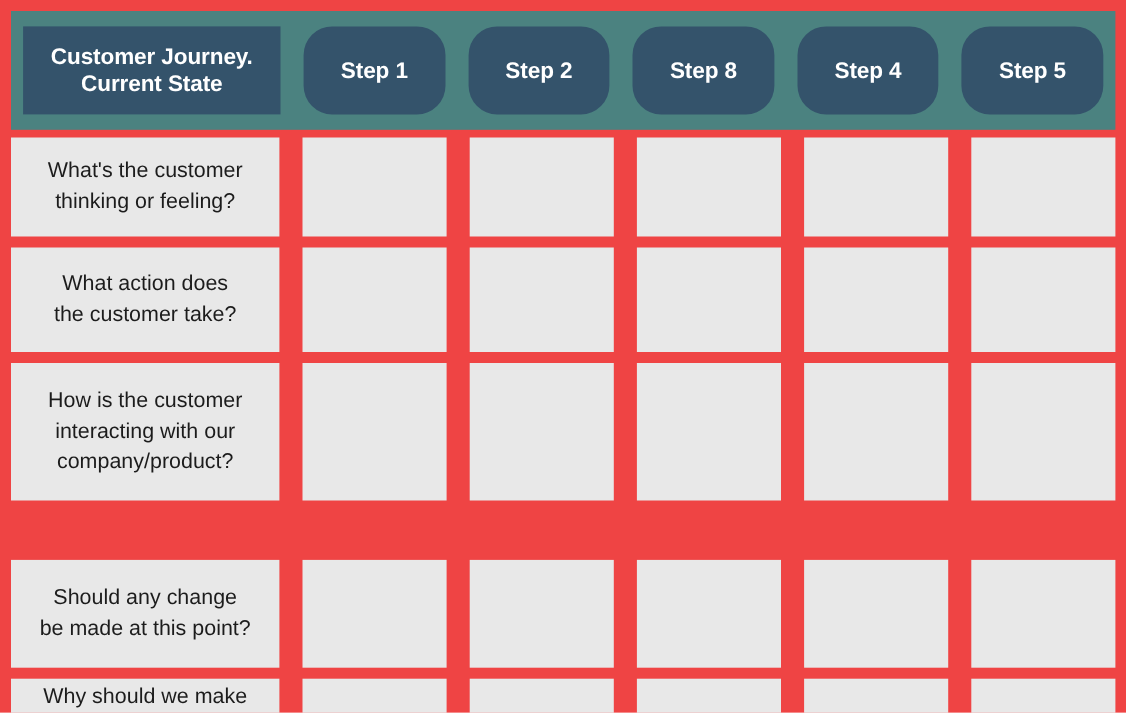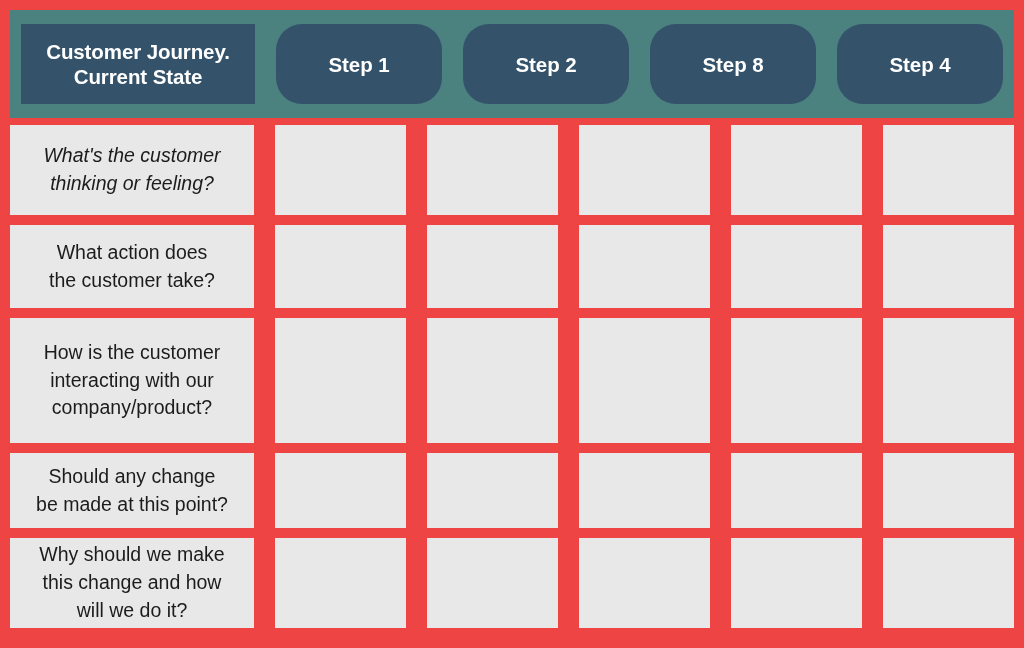--- a/index.html
+++ b/index.html
@@ -74,24 +74,24 @@
     top: 125px;
     width: 1004px;
   }
 
   .row {
     display: flex;
     gap: 21px;
     margin-bottom: 10px;
   }
 
-  .row:nth-child(1) .cell { height: 90px; font-style: italic; }
-  .row:nth-child(2) .cell { height: 83px; }
+  .row:nth-child(1) .cell { height: 90px; }
+  .row:nth-child(2) .cell { height: 95px; }
   .row:nth-child(3) .cell { height: 125px; }
-  .row:nth-child(4) .cell { height: 75px; }
+  .row:nth-child(4) .cell { height: 98px; margin-top: 44px; }
   .row:nth-child(5) .cell { height: 90px; }
 
   .cell {
     background: #e8e8e8;
   }
 
   .cell.label-cell {
     width: 244px;
     flex: 0 0 244px;
     display: flex;
@@ -116,20 +116,21 @@
 
   <div class="header-band"></div>
 
   <div class="header-row">
     <div class="head-cell title-cell">Customer Journey.
 Current State</div>
     <div class="head-cell step-cell">Step 1</div>
     <div class="head-cell step-cell">Step 2</div>
     <div class="head-cell step-cell">Step 8</div>
     <div class="head-cell step-cell">Step 4</div>
+    <div class="head-cell step-cell">Step 5</div>
   </div>
 
   <div class="grid">
 
     <div class="row">
       <div class="cell label-cell">What's the customer
 thinking or feeling?</div>
       <div class="cell blank-cell"></div>
       <div class="cell blank-cell"></div>
       <div class="cell blank-cell"></div>

